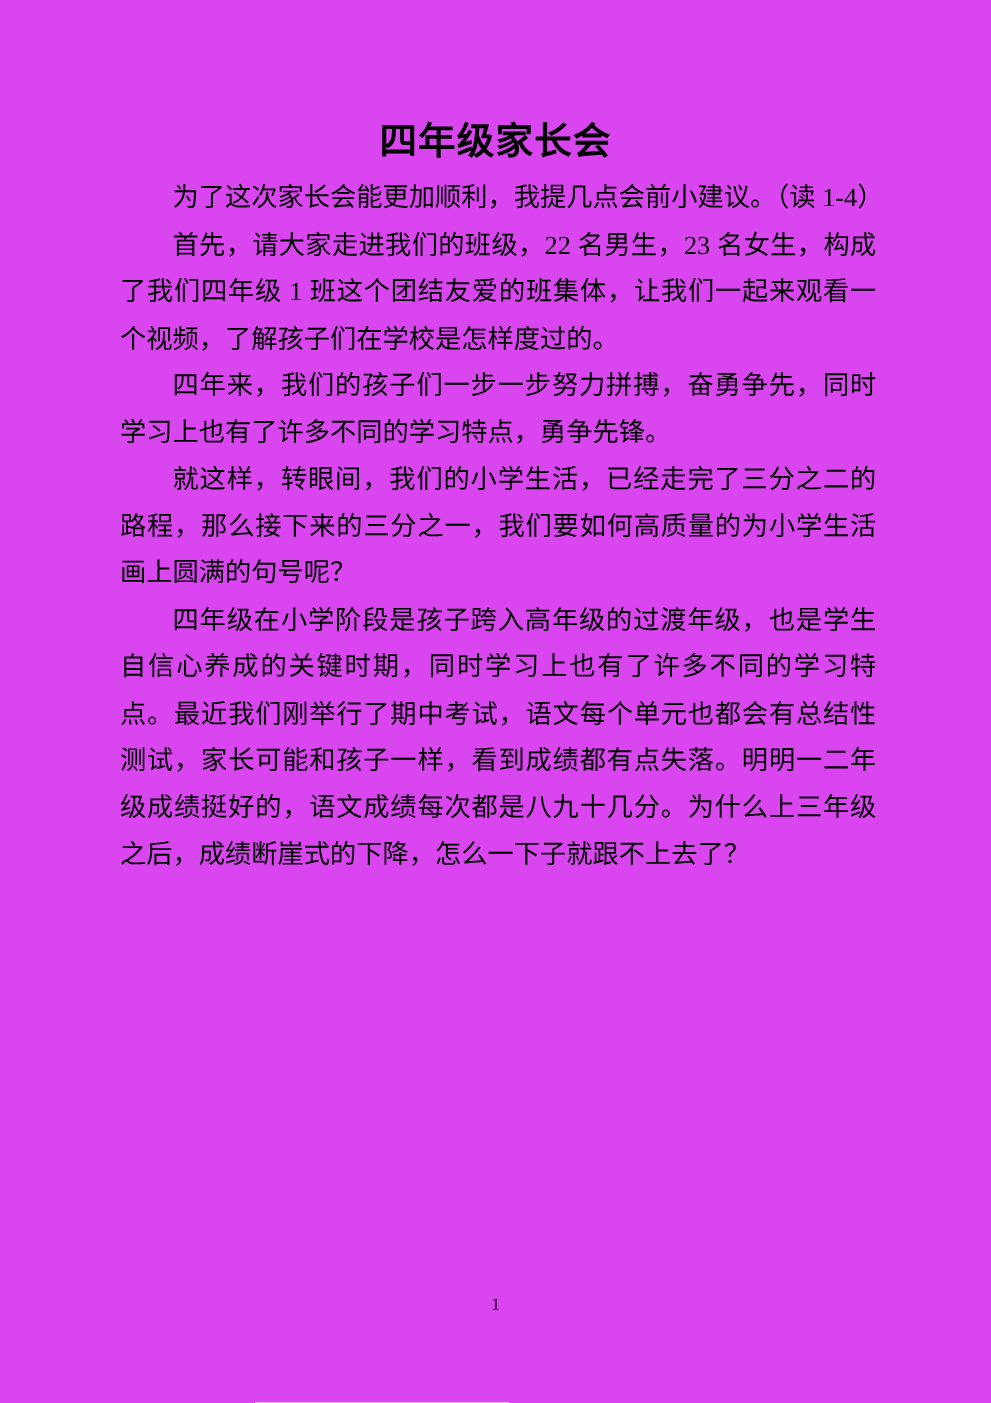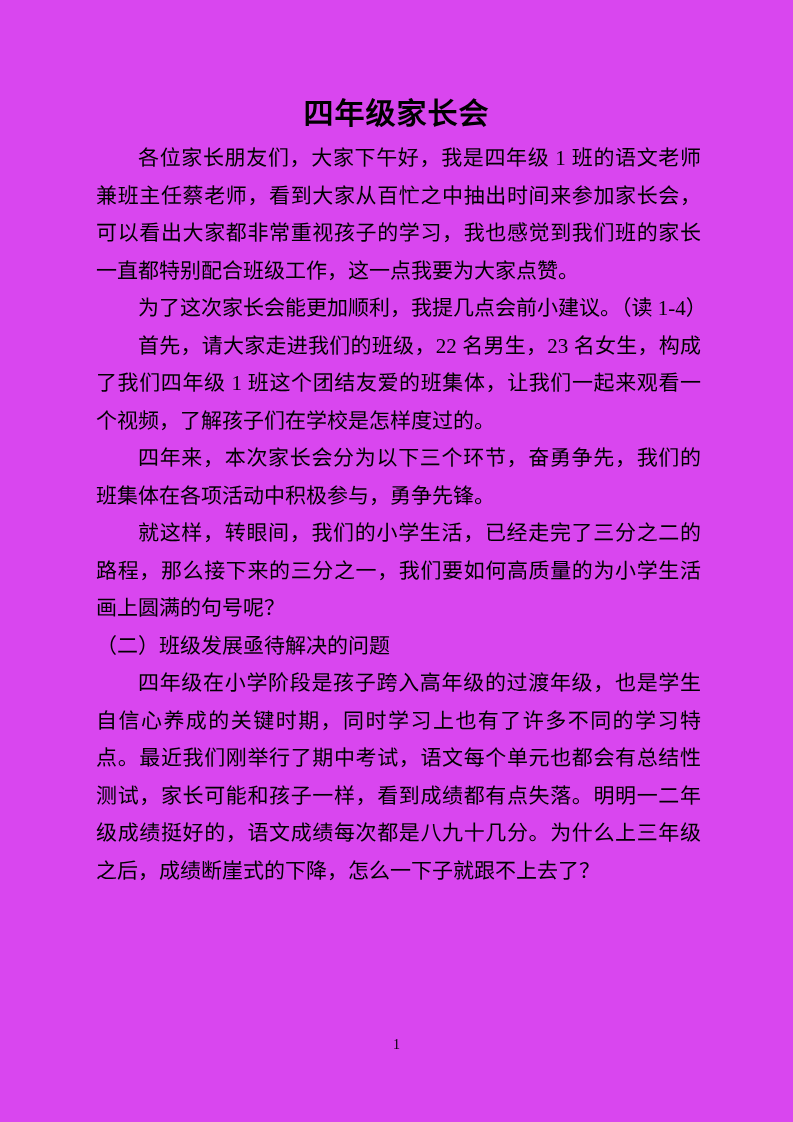--- a/index.html
+++ b/index.html
@@ -69,33 +69,31 @@
 </style>
 </head>
 <body>
 
 <div class="page">
 
   <h1 class="doc-title">四年级家长会</h1>
 
   <div class="content">
 
-    <p class="para indent">各位家长朋友们，大家下午好，我是四年级 1 班的语文老师兼班主任蔡老师，看到大家从百忙之中抽出时间来参加家长会，可以看出大家都非常重视孩子的学习，我也感觉到我们班的家长一直都特别配合班级工作，这一点我要为大家点赞。</p>
 
     <p class="para indent">为了这次家长会能更加顺利，我提几点会前小建议。（读 1-4）</p>
 
 
 
     <p class="para indent">首先，请大家走进我们的班级，22 名男生，23 名女生，构成了我们四年级 1 班这个团结友爱的班集体，让我们一起来观看一个视频，了解孩子们在学校是怎样度过的。</p>
 
-    <p class="para indent">四年来，本次家长会分为以下三个环节，奋勇争先，我们的班集体在各项活动中积极参与，勇争先锋。</p>
+    <p class="para indent">四年来，我们的孩子们一步一步努力拼搏，奋勇争先，同时学习上也有了许多不同的学习特点，勇争先锋。</p>
 
     <p class="para indent">就这样，转眼间，我们的小学生活，已经走完了三分之二的路程，那么接下来的三分之一，我们要如何高质量的为小学生活画上圆满的句号呢？</p>
 
-    <p class="para">（二）班级发展亟待解决的问题</p>
 
     <p class="para indent">四年级在小学阶段是孩子跨入高年级的过渡年级，也是学生自信心养成的关键时期，同时学习上也有了许多不同的学习特点。最近我们刚举行了期中考试，语文每个单元也都会有总结性测试，家长可能和孩子一样，看到成绩都有点失落。明明一二年级成绩挺好的，语文成绩每次都是八九十几分。为什么上三年级之后，成绩断崖式的下降，怎么一下子就跟不上去了？</p>
 
   </div>
 
   <div class="footer">1</div>
 
 </div>
 
 </body></html>

